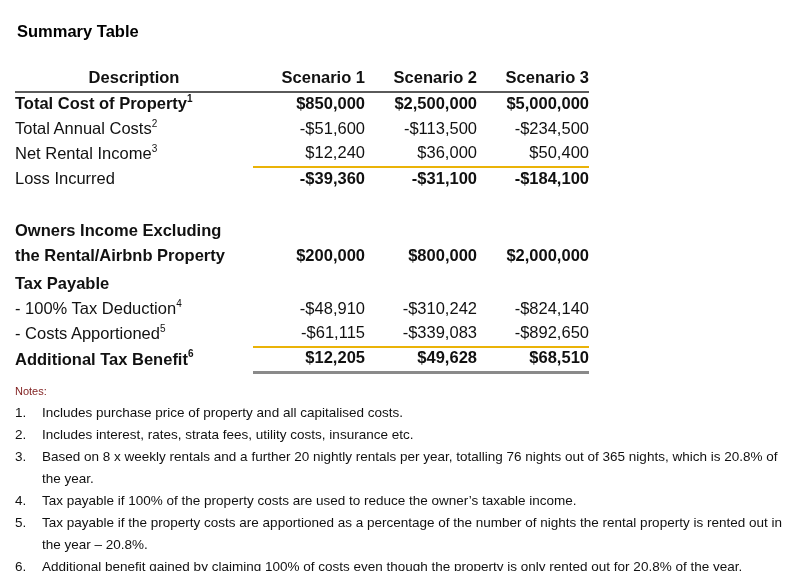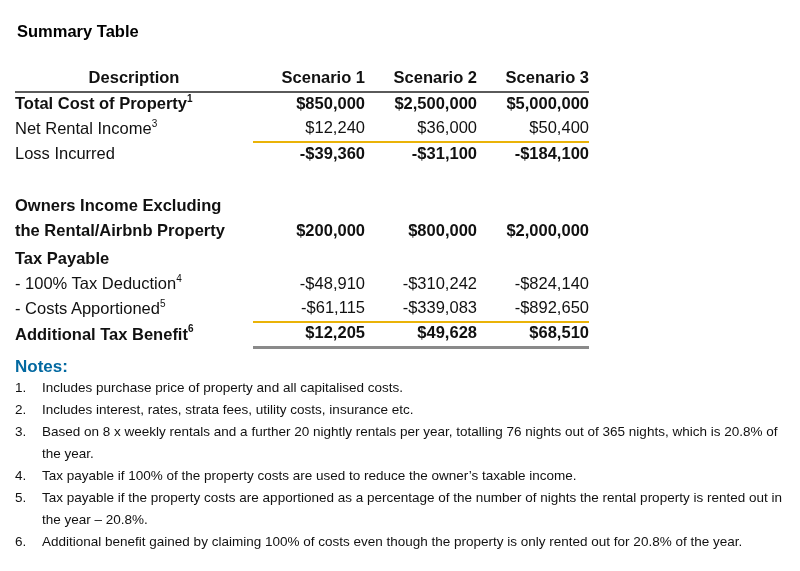--- a/index.html
+++ b/index.html
@@ -47,24 +47,24 @@
   sup.fn {
     font-size: 10px;
     font-weight: inherit;
     position: relative;
     top: -1px;
     line-height: 0;
   }
 
   .notes { margin-top: 7px; width: 770px; }
   .notes-heading {
-    font-size: 17px;
-    font-weight: bold;
+    font-size: 11px;
+    font-weight: normal;
     line-height: 21px;
-    color: #0369a1;
+    color: #7f1d1d;
   }
   .note {
     display: flex;
     font-size: 13.5px;
     line-height: 22px;
     color: #111;
   }
   .note-num { flex: 0 0 27px; }
   .note-text { flex: 1 1 auto; }
 </style>
@@ -89,20 +89,26 @@
         <th>Scenario 2</th>
         <th>Scenario 3</th>
       </tr>
     </thead>
     <tbody>
       <tr class="bold-row first-row">
         <td><span>Total Cost of Property</span><sup class="fn">1</sup></td>
         <td class="num">$850,000</td>
         <td class="num">$2,500,000</td>
         <td class="num">$5,000,000</td>
+      </tr>
+      <tr>
+        <td><span>Total Annual Costs</span><sup class="fn">2</sup></td>
+        <td class="num">-$51,600</td>
+        <td class="num">-$113,500</td>
+        <td class="num">-$234,500</td>
       </tr>
       <tr class="rule-under">
         <td><span>Net Rental Income</span><sup class="fn">3</sup></td>
         <td class="num">$12,240</td>
         <td class="num">$36,000</td>
         <td class="num">$50,400</td>
       </tr>
       <tr>
         <td>Loss Incurred</td>
         <td class="num bold">-$39,360</td>

